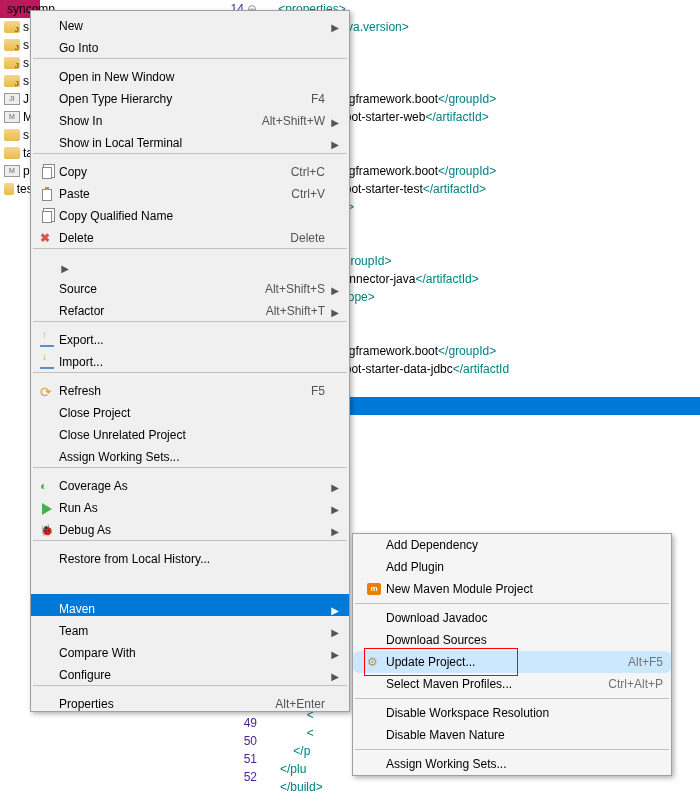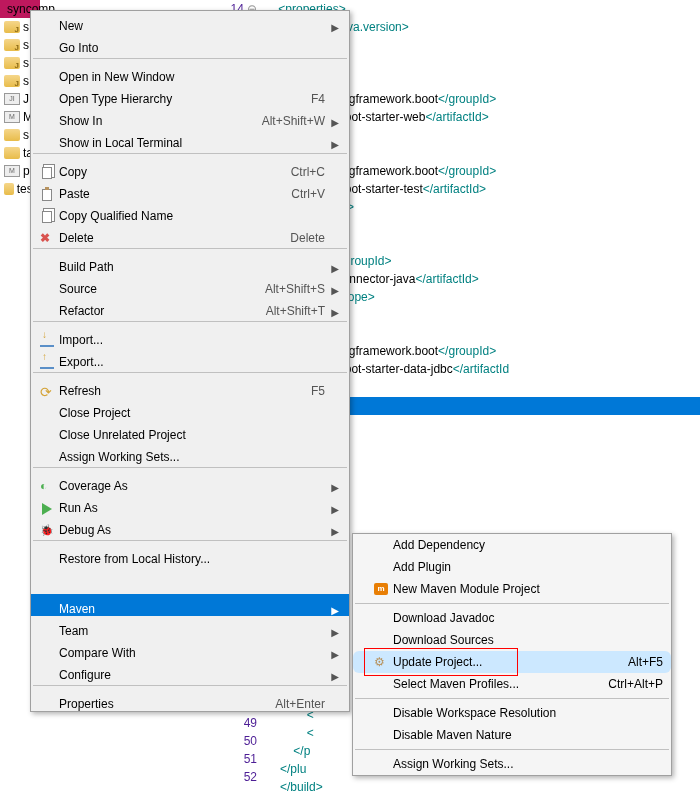--- a/index.html
+++ b/index.html
@@ -30,26 +30,26 @@
 .ctx-menu .row { display: flex; align-items: flex-end; height: 22px; padding: 0 8px 0 4px; cursor: default; }
 .ctx-menu .row.hover { background: #0078d7; color: #fff; margin-top: 28px; }
 .ctx-menu .sep { height: 1px; background: #c0c0c0; margin: 3px 2px; }
 .ctx-menu .micon { width: 24px; display: flex; justify-content: center; align-items: center; }
 .ctx-menu .mlabel { flex: 1; }
 .ctx-menu .mshort { color: #555; margin-right: 4px; }
 .ctx-menu .arrow { width: 12px; text-align: center; color: #555; font-size: 10px; }
 .ctx-menu .row.hover .arrow { color: #fff; }
 
 .submenu { position: absolute; left: 352px; top: 533px; width: 320px; background: #f5f5f5; border: 1px solid #a0a0a0; box-shadow: 2px 2px 5px rgba(0,0,0,0.3); z-index: 11; }
-.submenu .row { display: flex; align-items: center; height: 22px; padding: 0 8px 0 16px; cursor: default; }
+.submenu .row { display: flex; align-items: center; height: 22px; padding: 0 8px 0 9px; cursor: default; }
 .submenu .row.hover { background: #cce8ff; border-radius: 6px; }
 .submenu .sep { height: 1px; background: #c0c0c0; margin: 3px 2px; }
 .submenu .micon { width: 24px; display: flex; justify-content: center; }
 .submenu .mlabel { flex: 1; }
-.submenu .mshort { color: #000000; }
+.submenu .mshort { color: #737373; }
 
 .highlight-box { position: absolute; border: 1px solid red; pointer-events: none; z-index: 12; }
 
 .icn { width: 14px; height: 14px; display: inline-block; }
 .icn-import { border-bottom: 2px solid #5a8fc8; position: relative; }
 .icn-import::after { content: "↓"; color: #d4a337; font-size: 10px; position: absolute; left: 2px; top: -4px; }
 .icn-export { border-bottom: 2px solid #5a8fc8; position: relative; }
 .icn-export::after { content: "↑"; color: #d4a337; font-size: 10px; position: absolute; left: 2px; top: -4px; }
 .icn-refresh::after { content: "⟳"; color: #d4a337; font-size: 14px; }
 .icn-run { width: 0; height: 0; border-left: 10px solid #4caf50; border-top: 6px solid transparent; border-bottom: 6px solid transparent; }
@@ -190,48 +190,47 @@
       <span class="micon">
         <span class="icn icn-delete"></span>
       </span>
       <span class="mlabel">Delete</span>
       <span class="mshort">Delete</span>
       <span class="arrow"></span>
     </div>
     <div class="sep"></div>
     <div class="row">
       <span class="micon"></span>
-      <span class="mlabel">Build Path</span>
       <span class="arrow">▶</span>
     </div>
     <div class="row">
       <span class="micon"></span>
       <span class="mlabel">Source</span>
       <span class="mshort">Alt+Shift+S</span>
       <span class="arrow">▶</span>
     </div>
     <div class="row">
       <span class="micon"></span>
       <span class="mlabel">Refactor</span>
       <span class="mshort">Alt+Shift+T</span>
       <span class="arrow">▶</span>
     </div>
     <div class="sep"></div>
     <div class="row">
       <span class="micon">
+        <span class="icn icn-export"></span>
+      </span>
+      <span class="mlabel">Export...</span>
+      <span class="arrow"></span>
+    </div>
+    <div class="row">
+      <span class="micon">
         <span class="icn icn-import"></span>
       </span>
       <span class="mlabel">Import...</span>
-      <span class="arrow"></span>
-    </div>
-    <div class="row">
-      <span class="micon">
-        <span class="icn icn-export"></span>
-      </span>
-      <span class="mlabel">Export...</span>
       <span class="arrow"></span>
     </div>
     <div class="sep"></div>
     <div class="row">
       <span class="micon">
         <span class="icn icn-refresh"></span>
       </span>
       <span class="mlabel">Refresh</span>
       <span class="mshort">F5</span>
       <span class="arrow"></span>

